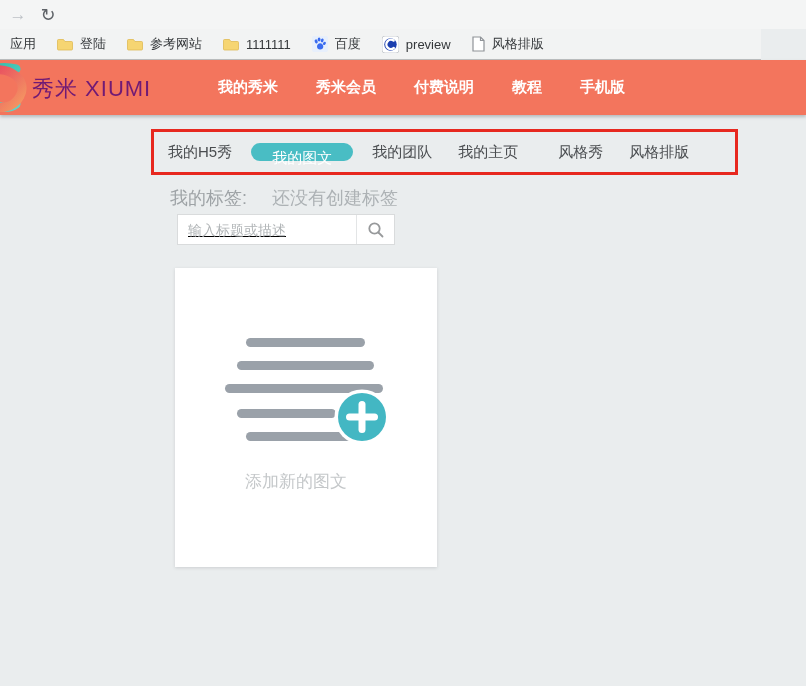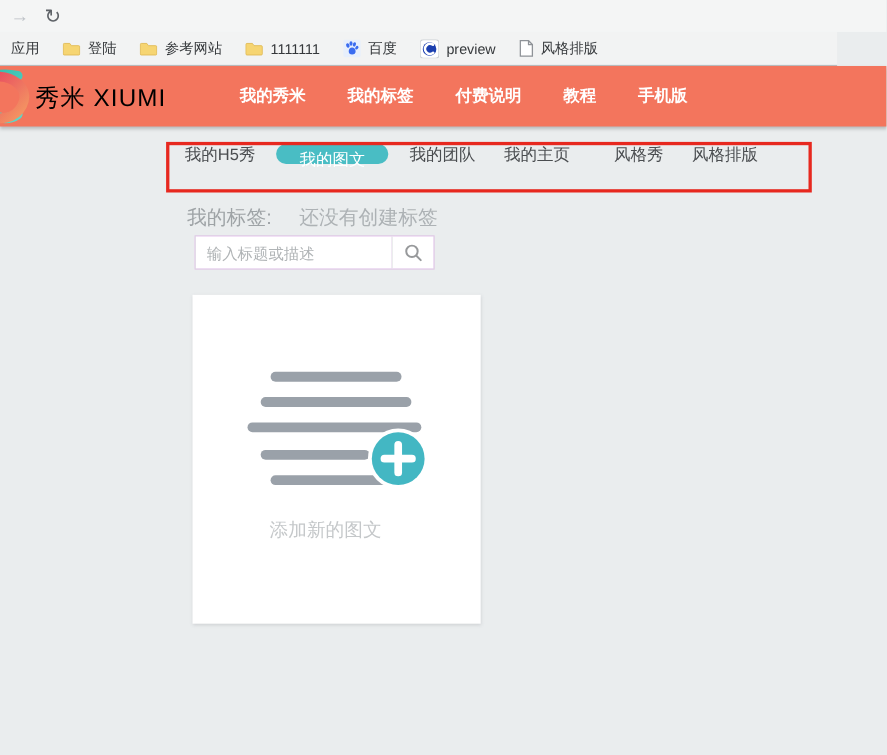--- a/index.html
+++ b/index.html
@@ -50,59 +50,59 @@
   
   .site-header {
     position:absolute; left:0; top:60px; width:806px; height:55px;
     background:#f3755d;
     box-shadow:0 2px 3px rgba(90,95,100,.35);
     display:flex; align-items:center;
   }
   .logo-mark { position:absolute; left:-26px; top:1px; }
   .logo-text {
     position:absolute; left:32px; top:14px;
-    color:#000000; font-size:22px; letter-spacing:1px; cursor:pointer;
+    color:#701a75; font-size:22px; letter-spacing:1px; cursor:pointer;
   }
   .main-nav {
     position:absolute; left:218px; top:0; height:55px;
     display:flex; align-items:center; gap:38px;
   }
   .main-nav .nav-item {
     color:#fff; font-size:15px; font-weight:bold; cursor:pointer; white-space:nowrap;
   }
 
   
   .annotation-rect {
     position:absolute; left:151px; top:129px; width:587px; height:46px;
     border:3px solid #e7281f; pointer-events:none; z-index:5;
   }
   .tabs-row {
     position:absolute; left:168px; top:131px; height:42px;
-    display:flex; 
+    display:flex; align-items:center;
   }
   .tab {
     font-size:15px; color:#4a4d50; cursor:pointer; white-space:nowrap;
   }
   .tab + .tab { margin-left:26px; }
   .tab.pill {
     background:#49bdc4; color:#fff; margin-left:19px; margin-right:-7px;
     height:18px; line-height:30px; padding:0 21px; border-radius:15px;
   }
   .tabs-gap { width:40px; }
 
   .tags-row {
     position:absolute; left:170px; top:186px; font-size:18px;
     display:flex;
   }
   .tags-label { color:#9ea3a6; }
   .tags-empty { color:#adb2b5; margin-left:25px; }
 
   .search-box {
     position:absolute; left:177px; top:214px; height:31px;
-    display:flex; background:#f0abfc; border:1px solid #d9dbdc;
+    display:flex; background:#ef4444; border:1px solid #d9dbdc;text-decoration:underline;
   }
   .search-input {
     width:178px; height:29px; border:none; outline:none;
     padding:0 10px; font-size:14px; color:#555;
     font-family:"Liberation Sans","DejaVu Sans",sans-serif;
   }
   .search-input::placeholder { color:#b0b4b6; }
   .search-btn {
     width:38px; height:29px; background:#fff; border:none;
     border-left:1px solid #e3e5e6; cursor:pointer;
@@ -212,21 +212,21 @@
         </linearGradient>
       </defs>
       <path d="M42 8 C16 2 2 18 9 33 C15 46 32 50 42 43" fill="none" stroke="url(#gTeal)" stroke-width="9" stroke-linecap="round"></path>
       <path d="M12 10 C38 4 54 20 46 35 C40 47 24 50 14 42" fill="none" stroke="url(#gRed)" stroke-width="9" stroke-linecap="round"></path>
     </svg>
   </span>
   <span class="logo-text">秀米 XIUMI</span>
 
   <nav class="main-nav">
     <span class="nav-item">我的秀米</span>
-    <span class="nav-item">我的标签</span>
+    <span class="nav-item">秀米会员</span>
     <span class="nav-item">付费说明</span>
     <span class="nav-item">教程</span>
     <span class="nav-item">手机版</span>
   </nav>
 </div>
 
 <div class="annotation-rect"></div>
 
 <div class="tabs-row">
   <span class="tab">我的H5秀</span>

